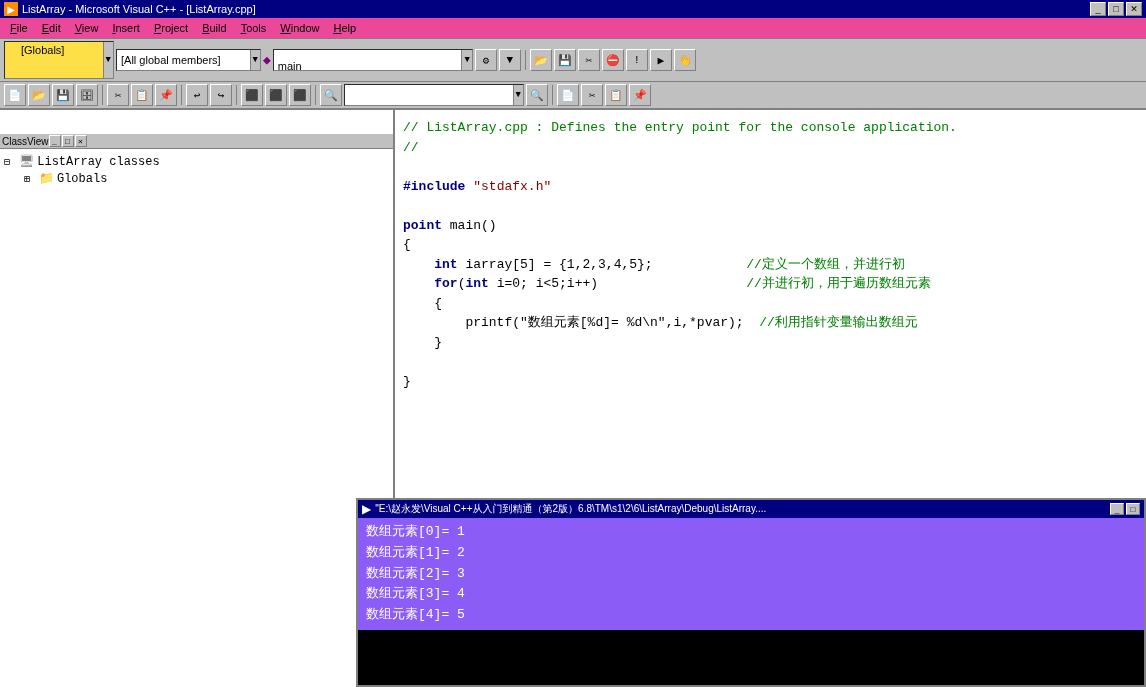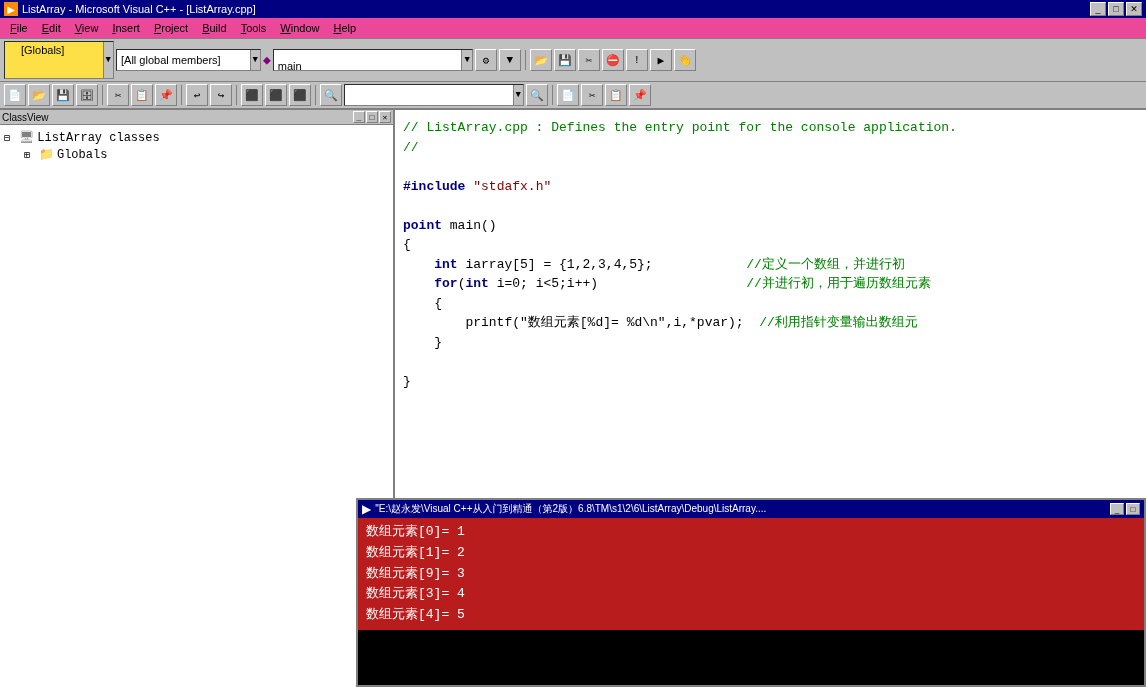--- a/index.html
+++ b/index.html
@@ -134,21 +134,22 @@
       border-right: 2px solid #808080;
       display: flex;
       flex-direction: column;
     }
     .panel-header {
       background: #c0c0c0;
       border-bottom: 1px solid #808080;
       padding: 1px 2px;
       display: flex;
       align-items: center;
-      justify-content: space-between;
+      justify-content: flex-start;
+      margin-top: 24px;
     }
     .tree-view {
       padding: 4px;
       flex: 1;
       overflow: auto;
       font-family: 'Courier New', monospace;
       font-size: 12px;
     }
     .tree-item {
       display: flex;
@@ -222,21 +223,21 @@
       border-color: #ffffff #808080 #808080 #ffffff;
       display: flex;
       align-items: center;
       justify-content: center;
       font-size: 8px;
       color: black;
       cursor: pointer;
     }
     .console-content {
       padding: 4px 8px;
-      background: #b91c1c;
+      background: #8b5cf6;
       color: white;
       font-family: 'Courier New', monospace;
       font-size: 13px;
       line-height: 1.6;
     }
     .cursor-blink {
       display: inline-block;
       width: 8px;
       height: 14px;
       background: white;
@@ -383,17 +384,17 @@
     <span style="color:white; font-size:12px; margin-right:4px;">▶</span>
     <span class="console-title-text">"E:\赵永发\Visual C++从入门到精通（第2版）6.8\TM\s1\2\6\ListArray\Debug\ListArray....</span>
     <div class="console-title-controls">
       <div class="console-btn">_</div>
       <div class="console-btn">□</div>
     </div>
   </div>
   <div class="console-content">
     <div>数组元素[0]= 1</div>
     <div>数组元素[1]= 2</div>
-    <div>数组元素[9]= 3</div>
+    <div>数组元素[2]= 3</div>
     <div>数组元素[3]= 4</div>
     <div>数组元素[4]= 5</div>
   </div>
 </div>
 
 </body></html>

